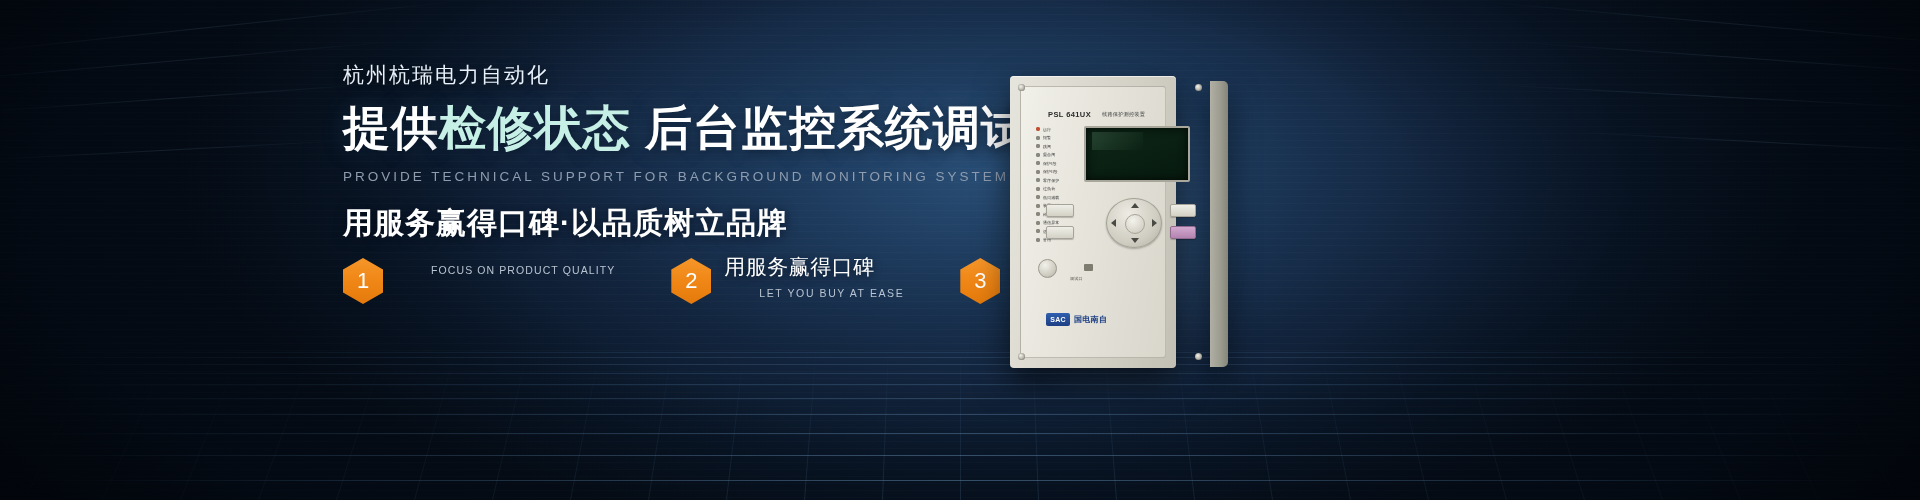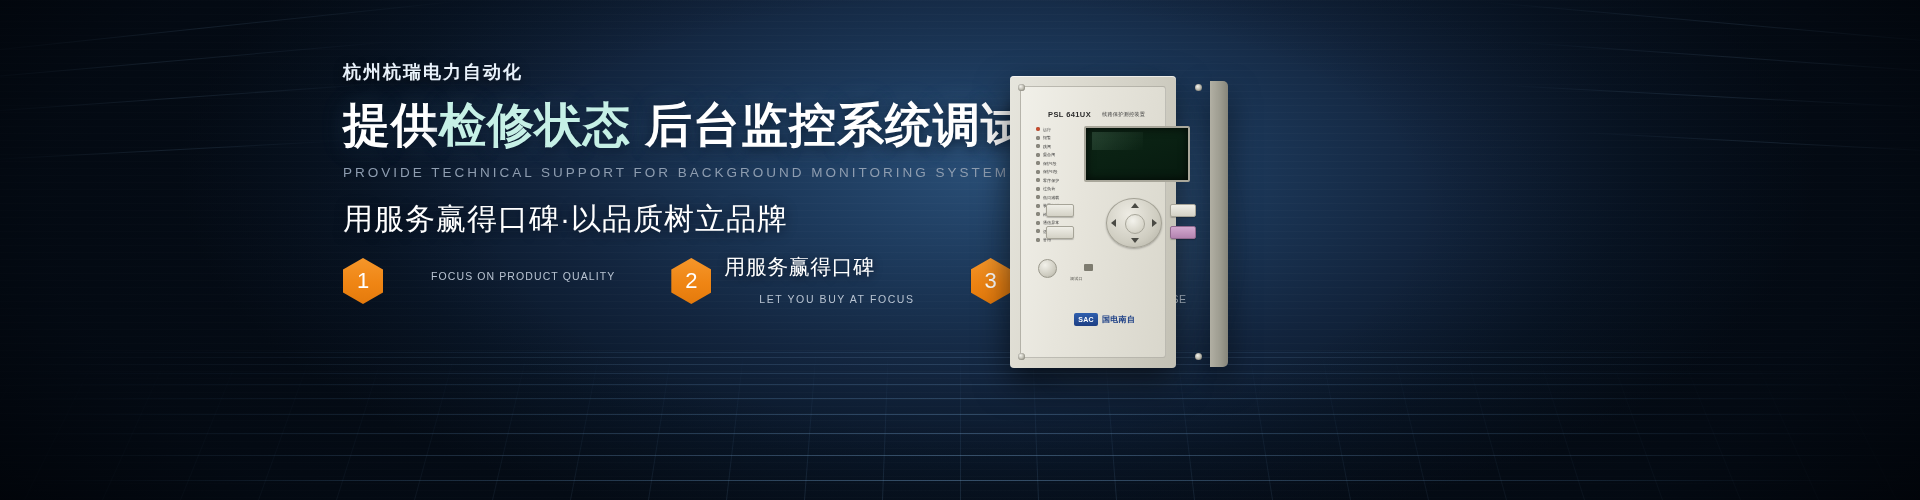--- a/index.html
+++ b/index.html
@@ -27,38 +27,38 @@
   #floor .v{position:absolute;bottom:0;width:1px;background:linear-gradient(180deg,rgba(120,180,235,0) 0%,rgba(120,180,235,.30) 70%,rgba(150,205,255,.42) 100%);transform-origin:bottom center;}
 
   
   #streaks{position:absolute;inset:0;pointer-events:none;}
   #streaks .s{position:absolute;height:1px;background:linear-gradient(90deg,rgba(140,190,240,0),rgba(150,200,245,.20),rgba(140,190,240,0));}
 
   
   #copy{position:absolute;left:343px;top:62px;width:640px;}
 
   .kicker{
-    font-size:18px;color:#e9f2fb;letter-spacing:2px;font-weight:700;
+    font-size:21px;color:#e9f2fb;letter-spacing:2px;font-weight:400;
     text-shadow:0 2px 10px rgba(0,0,0,.55);line-height:1.2;
   }
   .headline{
     margin-top:14px;font-size:47px;font-weight:bold;letter-spacing:1px;line-height:1.16;white-space:nowrap;
     text-shadow:0 3px 14px rgba(0,12,28,.85),0 0 26px rgba(120,190,240,.22);
   }
   .headline .w{color:#ffffff;}
   .headline .c{color:#c6f0e6;}
   .headline .gap{display:inline-block;width:14px;}
 
   .eng{
     margin-top:13px;font-size:13.5px;letter-spacing:3.0px;color:#8e9db0;
     font-weight:400;white-space:nowrap;
   }
 
   .slogan{
-    margin-top:19px;font-size:30px;color:#ffffff;letter-spacing:1px;font-weight:400;
+    margin-top:19px;font-size:30px;color:#ffffff;letter-spacing:1px;font-weight:700;
     text-shadow:0 2px 12px rgba(0,10,24,.8);white-space:nowrap;
   }
 
   
   #features{position:absolute;left:343px;top:255px;display:flex;align-items:flex-start;}
   .feat{display:flex;align-items:flex-start;}
   .feat + .feat{margin-left:56px;}
   .hexwrap{position:relative;width:40px;height:46px;flex:none;margin-top:3px;}
   .hex{
     width:40px;height:46px;background:#f08a1b;
@@ -66,21 +66,21 @@
     background:linear-gradient(180deg,#f5962a 0%,#ef8514 55%,#e47a0c 100%);
     box-shadow:0 3px 12px rgba(0,0,0,.45);
   }
   .hexnum{
     position:absolute;inset:0;display:flex;align-items:center;justify-content:center;
     color:#fff;font-size:22px;font-weight:500;line-height:1;
   }
   .ftext{margin-left:13px;}
   .fcn{font-size:21px;color:#ffffff;letter-spacing:.5px;line-height:1.1;white-space:nowrap;
        text-shadow:0 2px 8px rgba(0,8,20,.7);}
-  .fen{margin-top:15px;font-size:10.5px;letter-spacing:1.1px;color:#b9c4d2;white-space:nowrap;padding-left:35px;}
+  .fen{margin-top:9px;font-size:10.5px;letter-spacing:1.1px;color:#b9c4d2;white-space:nowrap;padding-left:35px;}
   .feat:nth-child(2) .fen{letter-spacing:1.6px;}
   .feat:nth-child(3) .fen{letter-spacing:.4px;}
 
   
   #device{position:absolute;left:1010px;top:76px;width:218px;height:300px;}
   .dev-shadow{position:absolute;left:-16px;top:-14px;width:250px;height:330px;
     background:radial-gradient(ellipse at 50% 55%, rgba(255,255,255,.10) 0%, rgba(150,200,245,.05) 45%, rgba(0,0,0,0) 72%);
     filter:blur(6px);}
   .case{
     position:absolute;left:0;top:0;width:166px;height:292px;border-radius:4px;
@@ -139,21 +139,21 @@
   .b1{left:36px;top:128px;width:26px;}
   .b2{left:36px;top:150px;width:26px;}
   .b3{left:160px;top:128px;width:24px;}
   .b4{left:160px;top:150px;width:24px;}
 
   .knob{position:absolute;left:28px;top:183px;width:17px;height:17px;border-radius:50%;
     background:radial-gradient(circle at 36% 30%,#f2f1ea,#cdcbbf 65%,#a8a69a 100%);border:1px solid #9b998d;}
   .port{position:absolute;left:74px;top:188px;width:9px;height:7px;border-radius:1px;background:#7e7c70;}
   .plbl{position:absolute;left:60px;top:200px;font-size:4px;color:#44443e;letter-spacing:.2px;}
 
-  .brand{position:absolute;left:64px;top:237px;display:flex;align-items:center;}
+  .brand{position:absolute;left:36px;top:237px;display:flex;align-items:center;}
   .brandmark{width:24px;height:13px;border-radius:2px;
     background:linear-gradient(180deg,#2f5fae,#1d3f84);color:#fff;font-size:7px;font-weight:bold;
     display:flex;align-items:center;justify-content:center;letter-spacing:.3px;}
   .brandtxt{margin-left:4px;font-size:8px;color:#1c3f86;font-weight:bold;letter-spacing:.3px;}
 </style>
 </head>
 <body>
 
 <div id="banner">
 
@@ -233,21 +233,21 @@
       </div>
     </div>
 
     <div class="feat">
       <div class="hexwrap">
         <div class="hex"></div>
         <div class="hexnum">2</div>
       </div>
       <div class="ftext">
         <div class="fcn">用服务赢得口碑</div>
-        <div class="fen">LET YOU BUY AT FOCUS</div>
+        <div class="fen">LET YOU BUY AT EASE</div>
       </div>
     </div>
 
     <div class="feat">
       <div class="hexwrap">
         <div class="hex"></div>
         <div class="hexnum">3</div>
       </div>
       <div class="ftext">
         <div class="fcn">用的舒心</div>

